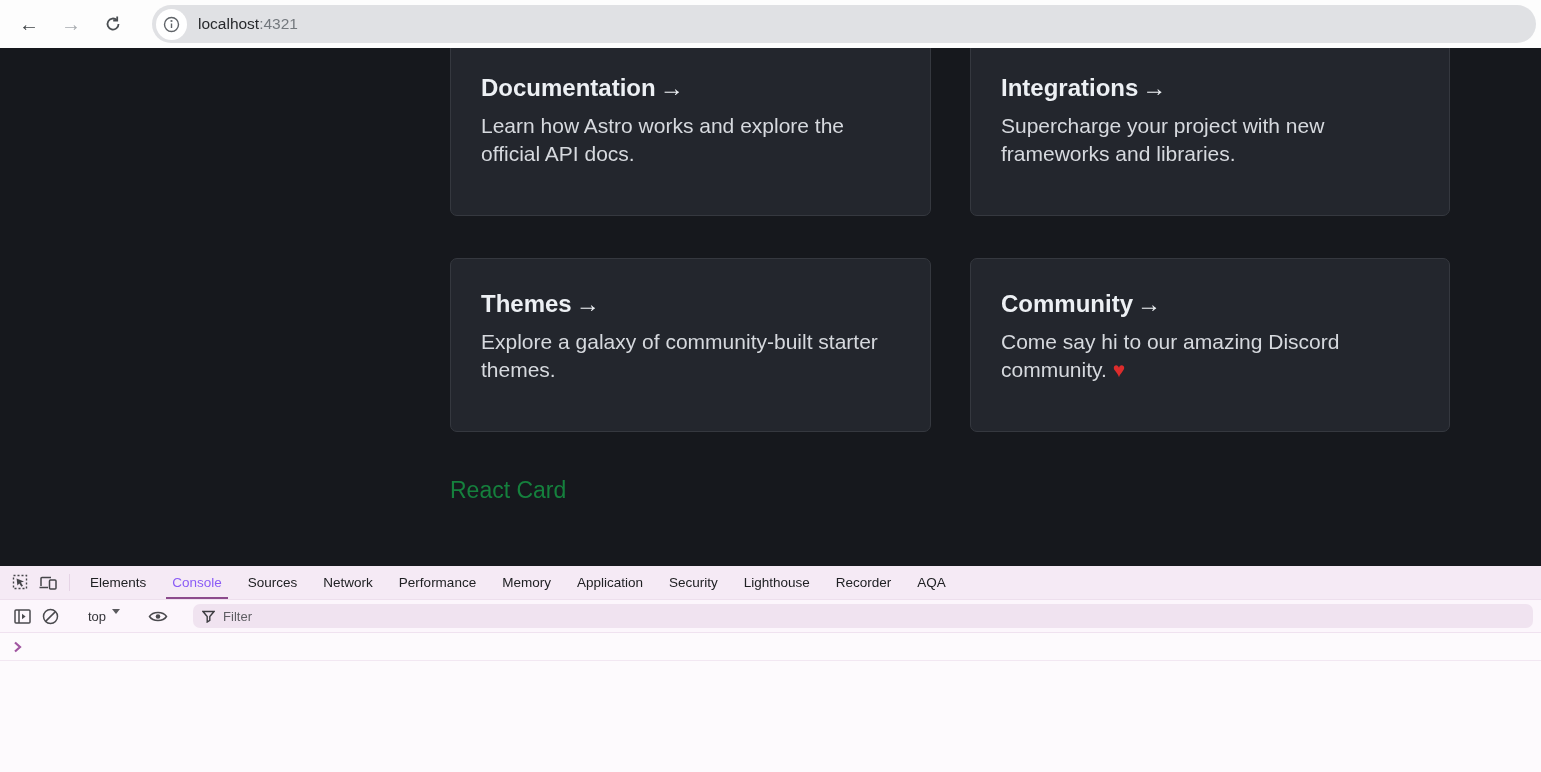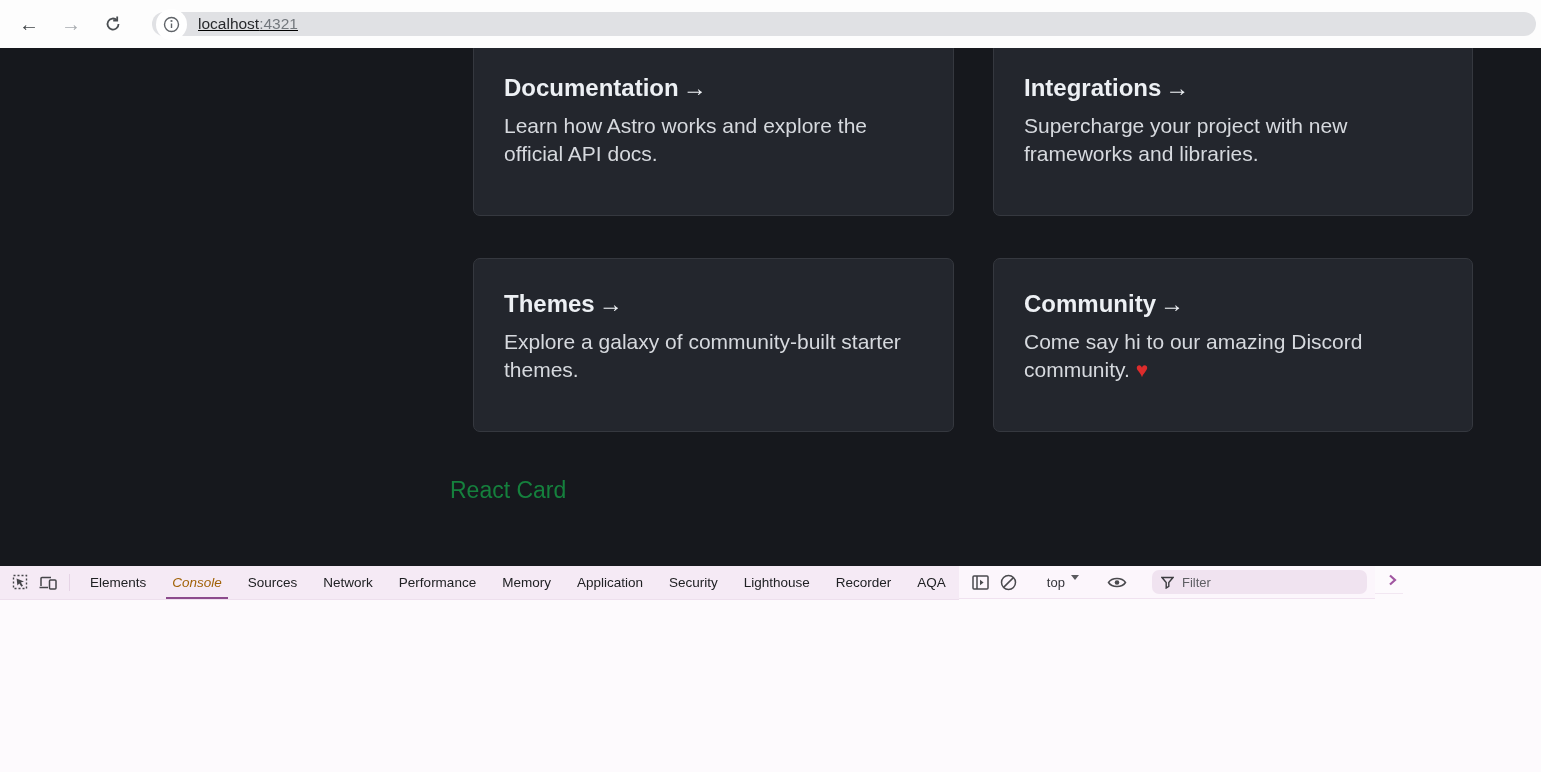--- a/index.html
+++ b/index.html
@@ -4,48 +4,48 @@
 <style>
   * { margin:0; padding:0; box-sizing:border-box; }
   html,body { width:1541px; height:772px; overflow:hidden; }
   body { font-family:"Liberation Sans","DejaVu Sans",sans-serif; background:#fff; }
 
   
   .browser-toolbar { height:48px; background:#fdfdfd; display:flex; align-items:center; padding-left:14px; }
   .nav-btn { width:30px; height:30px; display:flex; align-items:center; justify-content:center;
              font-size:20px; color:#3f4346; margin-right:12px; border-radius:50%; }
   .nav-btn.disabled { color:#a7abaf; }
-  .omnibox { flex:1; height:24px; background:#e0e1e4; border-radius:19px; margin-left:12px; margin-right:5px;
-             display:flex; align-items:center; padding-left:4px;text-decoration:underline; }
+  .omnibox { flex:1; height:38px; background:#e0e1e4; border-radius:19px; margin-left:12px; margin-right:5px;
+             display:flex; align-items:center; padding-left:4px; }
   .site-chip { width:31px; height:31px; background:#fff; border-radius:50%; display:flex;
                align-items:center; justify-content:center; margin-right:11px; }
   .url-text { font-size:15.5px; color:#27292c; }
   .url-port { color:#73787d; }
 
   
   .page { position:relative; height:518px; background:#16181d; overflow:hidden; }
-  .cards { position:absolute; left:473px; top:-6px; display:grid;
+  .cards { position:absolute; left:450px; top:-6px; display:grid;
            grid-template-columns:481px 480px; column-gap:39px; row-gap:42px; }
   .card { height:174px; background:#23262d; border:1px solid #35383f; border-radius:7px;
           padding:31px 30px 0 30px; }
   .card-title { font-size:24px; font-weight:700; color:#edf0f4; }
   .card-title .arrow { font-weight:400; margin-left:4px; }
   .card-body { margin-top:10px; font-size:21px; line-height:28px; color:#d6d9de; }
   .heart { color:#dd2c2c; margin-left:6px; }
   .react-card { position:absolute; left:450px; top:429px; font-size:23px; color:#15803d; }
 
   
-  .devtools { height:206px; display:flex; flex-direction:row; background:#fdfafd; }
+  .devtools { height:206px; display:flex; flex-direction:column; background:#fdfafd; }
   .dt-tabbar { height:34px; flex:0 0 34px; background:#f5eaf5; border-bottom:1px solid #eddfed;
                display:flex; align-items:stretch; padding-left:6px; }
   .dt-iconbtn { width:28px; display:flex; align-items:center; justify-content:center; color:#454549; }
   .dt-sep { width:1px; background:#e6d4e6; margin:8px 7px; }
   .dt-tab { display:flex; align-items:center; gap:5px; padding:0 13px; font-size:13.5px;
             color:#202124; position:relative; white-space:nowrap; }
-  .dt-tab.active { color:#a16207;font-style:italic; }
+  .dt-tab.active { color:#8b5cf6; }
   .dt-tab.active::after { content:""; position:absolute; left:7px; right:7px; bottom:0;
                           height:2.5px; background:#8c4a8c; }
   .dt-toolbar { height:33px; flex:0 0 33px; background:#fcf6fc; border-bottom:1px solid #f0e2f0;
                 display:flex; align-items:center; padding-left:8px; }
   .tb-iconbtn { width:28px; height:26px; display:flex; align-items:center; justify-content:center; color:#4a4a4e; }
   .top-select { display:flex; align-items:flex-start; gap:6px; font-size:13px; color:#35353a; margin:0 9px; }
   .caret-down { width:0; height:0; border-left:4.5px solid transparent; border-right:4.5px solid transparent;
                 border-top:5px solid #5a5a5e; }
   .filter-box { flex:1; height:24px; margin:0 8px 0 6px; background:#f0e3f0; border-radius:7px;
                 display:flex; align-items:center; padding:0 9px; gap:8px; }

